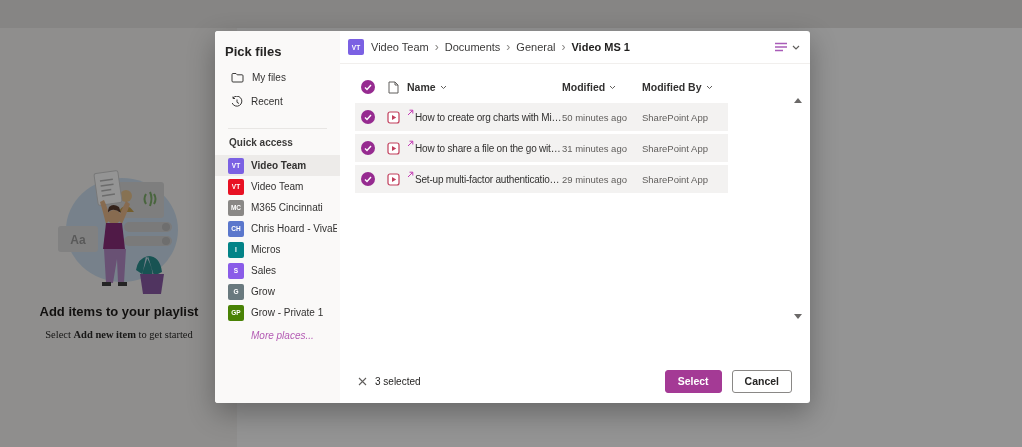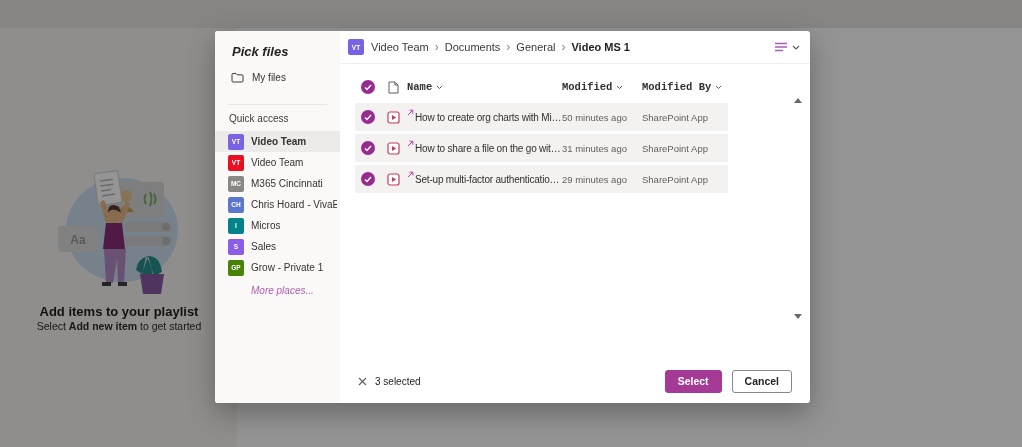--- a/index.html
+++ b/index.html
@@ -5,35 +5,35 @@
   * { margin:0; padding:0; box-sizing:border-box; }
   body { font-family:"Liberation Sans", sans-serif; background:#555; }
   .stage { position:relative; width:1022px; height:447px; background:#ffffff; overflow:hidden; }
 
   
   .bg-topbar { position:absolute; left:0; top:0; width:100%; height:28px; background:#e7e5e3; }
   .bg-leftpanel { position:absolute; left:0; top:28px; width:237px; bottom:0; background:#f6f5f3; }
   .empty-state { position:absolute; left:8px; top:168px; width:222px; text-align:center; }
   .empty-illus { display:block; margin:0 auto 8px auto; }
   .empty-title { font-size:13px; font-weight:bold; color:#1f1d1b; margin-top:2px; }
-  .empty-sub { font-size:10.5px; color:#2b2a29; margin-top:1px; }
+  .empty-sub { font-size:10.5px; color:#2b2a29; margin-top:10px;font-family:Liberation Serif, serif; }
   .empty-sub b { font-weight:bold; }
   .dim-overlay { position:absolute; inset:0; background:rgba(0,0,0,0.42); }
 
   
   .dialog { position:absolute; left:215px; top:31px; width:595px; height:372px; background:#fff;
             border-radius:3px; box-shadow:0 10px 28px rgba(0,0,0,0.30); display:flex; z-index:5; }
 
   
   .sidebar { width:125px; flex:none; background:#faf9f8; border-radius:3px 0 0 3px; padding-top:13px; }
-  .dlg-title { font-size:13px; font-weight:bold; color:#252423; padding-left:17px; margin-bottom:13px;font-style:italic; }
+  .dlg-title { font-size:13px; font-weight:bold; color:#252423; padding-left:10px; margin-bottom:13px; }
   .nav-item { display:flex; align-items:flex-start; gap:8px; height:24px; padding-left:16px; cursor:pointer; }
   .nav-item span.lbl { font-size:10px; color:#323130; }
   .side-divider { height:1px; background:#e8e6e4; margin:8px 13px 8px 13px; }
-  .qa-label { font-size:10px; font-weight:normal; color:#3b3a39; padding-left:14px; margin:2px 0 7px 0; }
+  .qa-label { font-size:10px; font-weight:bold; color:#3b3a39; padding-left:14px; margin:2px 0 7px 0; }
   .qa-item { display:flex; align-items:center; gap:7px; height:21px; padding-left:13px; cursor:pointer; }
   .qa-item.selected { background:#edebe9; }
   .qa-item.selected .lbl { font-weight:bold; }
   .qa-item .avatar { width:16px; height:16px; border-radius:2px; color:#fff; font-size:6.5px; font-weight:bold;
                      display:flex; align-items:center; justify-content:center; flex:none; }
   .qa-item .lbl { font-size:10px; color:#323130; white-space:nowrap; overflow:hidden; max-width:86px; }
   .more-places { font-size:10px; color:var(--link,#b35ab3); padding-left:36px; margin-top:7px; cursor:pointer;font-style:italic; }
 
   
   .main { flex:1; min-width:0; display:flex; flex-direction:column; position:relative; }
@@ -41,21 +41,21 @@
   .crumb-avatar { width:16px; height:16px; border-radius:2px; color:#fff; font-size:6.5px; font-weight:bold;
                   display:flex; align-items:center; justify-content:center; margin-right:7px; flex:none; }
   .crumb { font-size:11px; color:#3b3a39; cursor:pointer; white-space:nowrap; }
   .crumb.last { font-weight:bold; color:#201f1e; }
   .crumb-sep { font-size:12px; color:#8a8886; margin:0 6px; }
   .view-selector { margin-left:auto; display:flex; align-items:center; gap:4px; cursor:pointer; }
 
   .content { flex:1; position:relative; padding:10px 0 0 15px; }
   .grid { display:grid; grid-template-columns:24px 28px 155px 80px 86px; align-items:center; width:373px; }
   .thead { height:26px; }
-  .th { font-size:10.5px; font-weight:bold; color:#323130; display:flex; align-items:center; gap:4px; cursor:pointer;font-family:Liberation Mono, monospace; }
+  .th { font-size:10.5px; font-weight:bold; color:#323130; display:flex; align-items:center; gap:4px; cursor:pointer; }
   .trow { height:28px; background:#f3f2f1; margin-top:3px; cursor:pointer; }
   .cb { width:14px; height:14px; border-radius:50%; background:var(--checkbox,#962b90);
         display:flex; align-items:center; justify-content:center; margin-left:6px; cursor:pointer; }
   .file-icon { display:flex; align-items:center; justify-content:center; }
   .name-cell { display:flex; align-items:flex-start; min-width:0; }
   .shared-mini { flex:none; margin:-3px 1px 0 0; }
   .name-txt { font-size:10px; color:#323130; white-space:nowrap; overflow:hidden; text-overflow:ellipsis; letter-spacing:-0.2px; }
   .sub-txt { font-size:9.5px; color:#605e5c; white-space:nowrap; overflow:hidden; }
 
   
@@ -117,20 +117,28 @@
 
     <div class="sidebar">
       <div class="dlg-title">Pick files</div>
 
       <div class="nav-item">
         <svg width="13" height="11" viewBox="0 0 13 11">
             <path d="M1 2.5 a1 1 0 0 1 1 -1 h3 l1.2 1.3 h4.8 a1 1 0 0 1 1 1 v5.2 a1 1 0 0 1 -1 1 h-9 a1 1 0 0 1 -1 -1 z" fill="none" stroke="#3b3a39" stroke-width="1"></path>
           </svg>
         <span class="lbl">My files</span>
       </div>
+      <div class="nav-item">
+        <svg width="12" height="12" viewBox="0 0 12 12">
+            <path d="M2 2 a5 5 0 1 1 -0.8 5" fill="none" stroke="#3b3a39" stroke-width="1"></path>
+            <path d="M2 0.5 v2 h2" fill="none" stroke="#3b3a39" stroke-width="1"></path>
+            <path d="M6 3.5 v2.8 l2 1.2" fill="none" stroke="#3b3a39" stroke-width="1"></path>
+          </svg>
+        <span class="lbl">Recent</span>
+      </div>
 
       <div class="side-divider"></div>
       <div class="qa-label">Quick access</div>
 
       <div class="qa-item selected">
         <span class="avatar" style="background-color: rgb(123, 97, 227);">VT</span>
         <span class="lbl">Video Team</span>
       </div>
       <div class="qa-item">
         <span class="avatar" style="background-color: rgb(232, 17, 35);">VT</span>
@@ -144,20 +152,24 @@
         <span class="avatar" style="background-color: rgb(91, 119, 204);">CH</span>
         <span class="lbl">Chris Hoard - VivaEng...</span>
       </div>
       <div class="qa-item">
         <span class="avatar" style="background-color: rgb(3, 131, 135);">I</span>
         <span class="lbl">Micros</span>
       </div>
       <div class="qa-item">
         <span class="avatar" style="background-color: rgb(138, 92, 232);">S</span>
         <span class="lbl">Sales</span>
+      </div>
+      <div class="qa-item">
+        <span class="avatar" style="background-color: rgb(105, 121, 126);">G</span>
+        <span class="lbl">Grow</span>
       </div>
       <div class="qa-item">
         <span class="avatar" style="background-color: rgb(73, 130, 5);">GP</span>
         <span class="lbl">Grow - Private 1</span>
       </div>
 
       <div class="more-places">More places...</div>
     </div>
 
     <div class="main">

